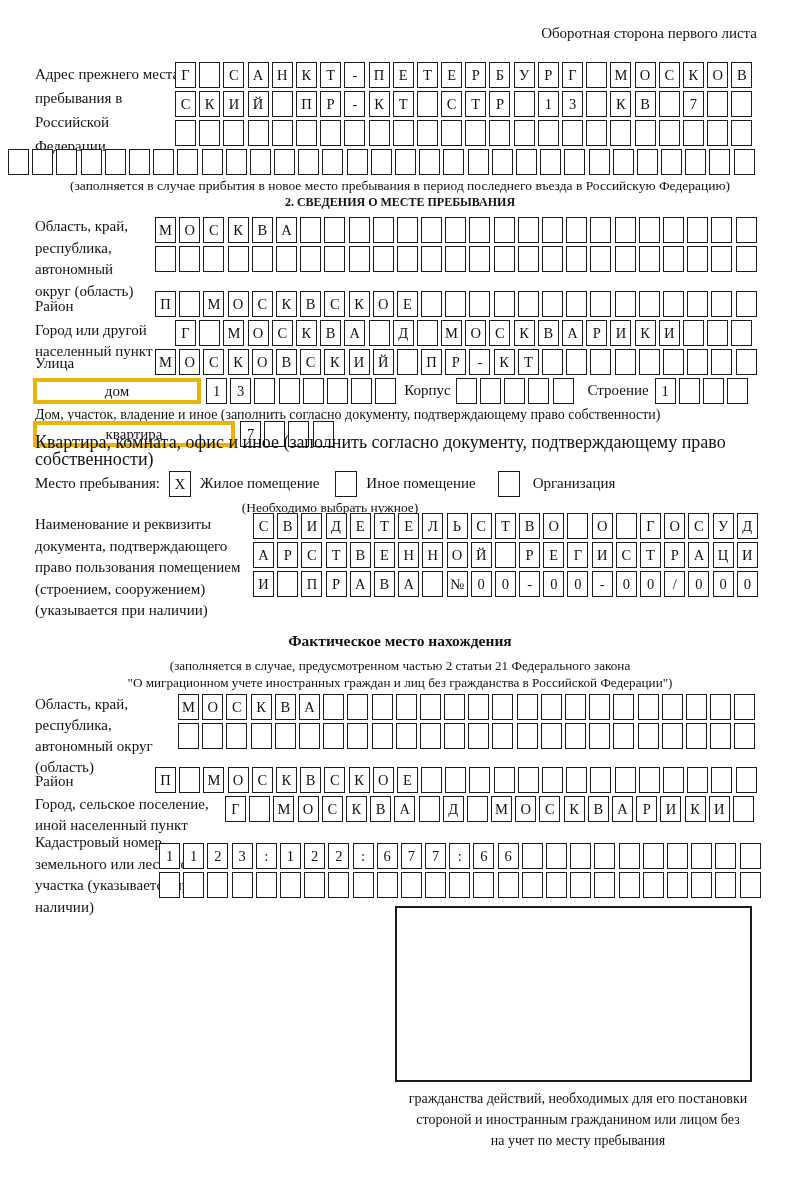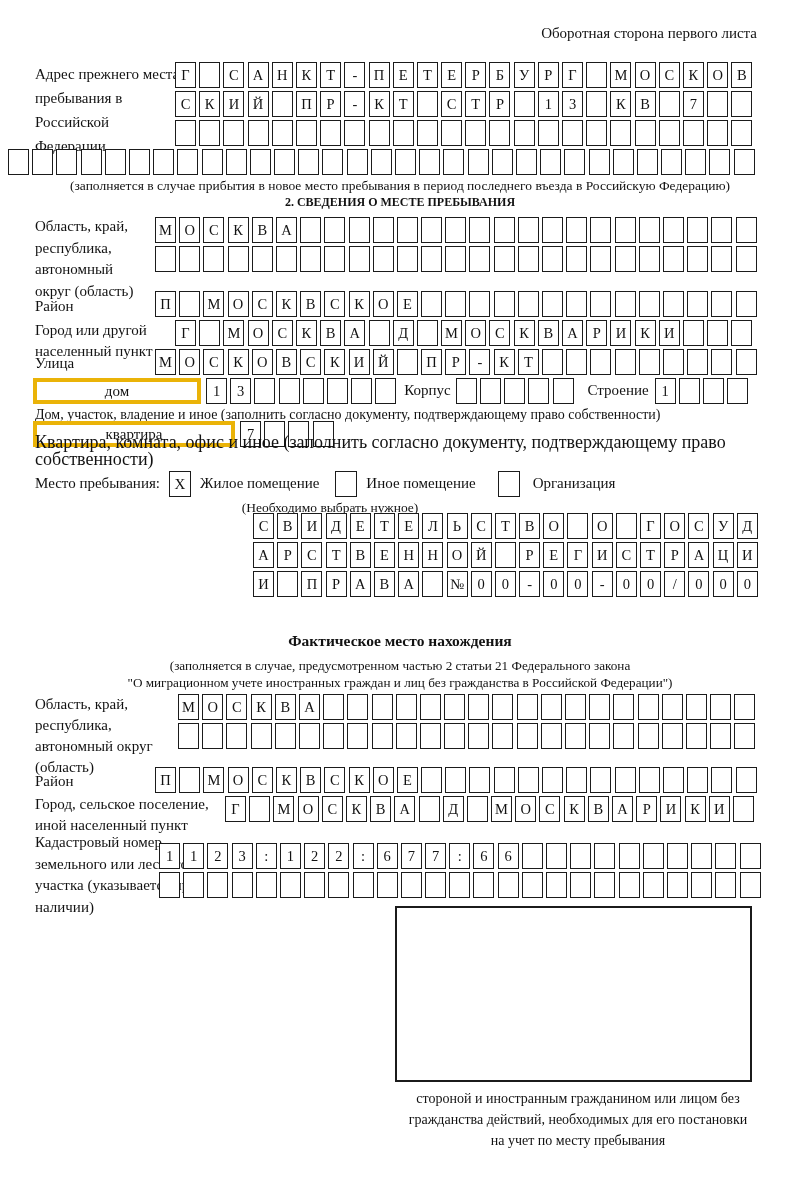--- a/index.html
+++ b/index.html
@@ -335,20 +335,21 @@
     <div class="label">Место пребывания:</div>
     <div class="checkbox" style="margin-left:9px;">X</div>
     <div class="label" style="margin-left:9px;">Жилое помещение</div>
     <div class="checkbox" style="margin-left:16px;"></div>
     <div class="label" style="margin-left:9px;">Иное помещение</div>
     <div class="checkbox" style="margin-left:22px;"></div>
     <div class="label" style="margin-left:13px;">Организация</div>
   </div>
   <div class="abs note center" style="top:499px;left:160px;width:340px;">(Необходимо выбрать нужное)</div>
 
+  <div class="abs label" style="top:514px;left:35px;width:216px;">Наименование и реквизиты документа, подтверждающего право пользования помещением (строением, сооружением) (указывается при наличии)</div>
   <div class="abs vstack" style="top:513px;left:253px;">
     <div class="cells">
         <span class="cell">С</span>
         <span class="cell">В</span>
         <span class="cell">И</span>
         <span class="cell">Д</span>
         <span class="cell">Е</span>
         <span class="cell">Т</span>
         <span class="cell">Е</span>
         <span class="cell">Л</span>
@@ -584,18 +585,18 @@
         <span class="cell"></span>
         <span class="cell"></span>
         <span class="cell"></span>
         <span class="cell"></span>
         <span class="cell"></span>
       </div>
   </div>
 
   <div class="abs stamp-box" style="top:906px;left:395px;width:357px;height:176px;"></div>
   <div class="abs center" style="top:1088px;left:383px;width:390px;font-size:14px;line-height:21px;">
+      <div>гражданства действий, необходимых для его постановки</div>
       <div>стороной и иностранным гражданином или лицом без</div>
-      <div>гражданства действий, необходимых для его постановки</div>
       <div>на учет по месту пребывания</div>
     </div>
 
 </div>
 
 </body></html>

